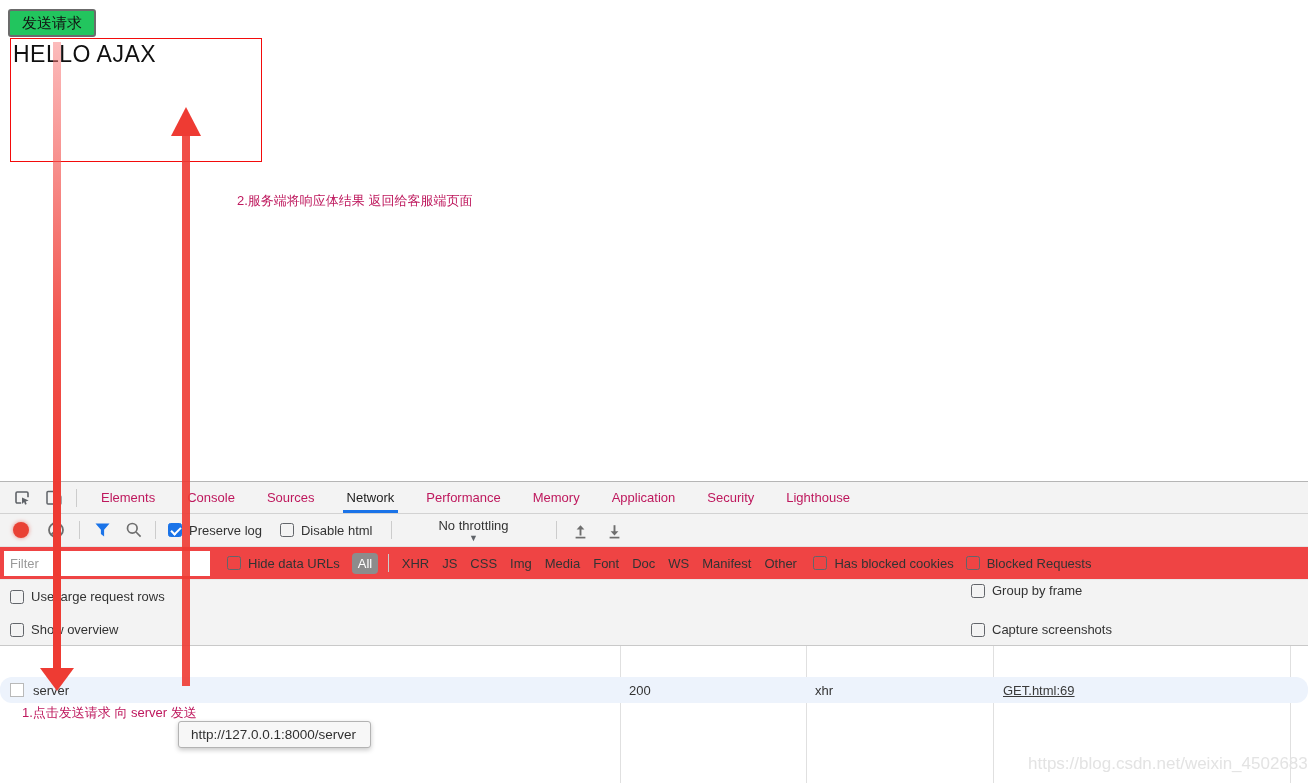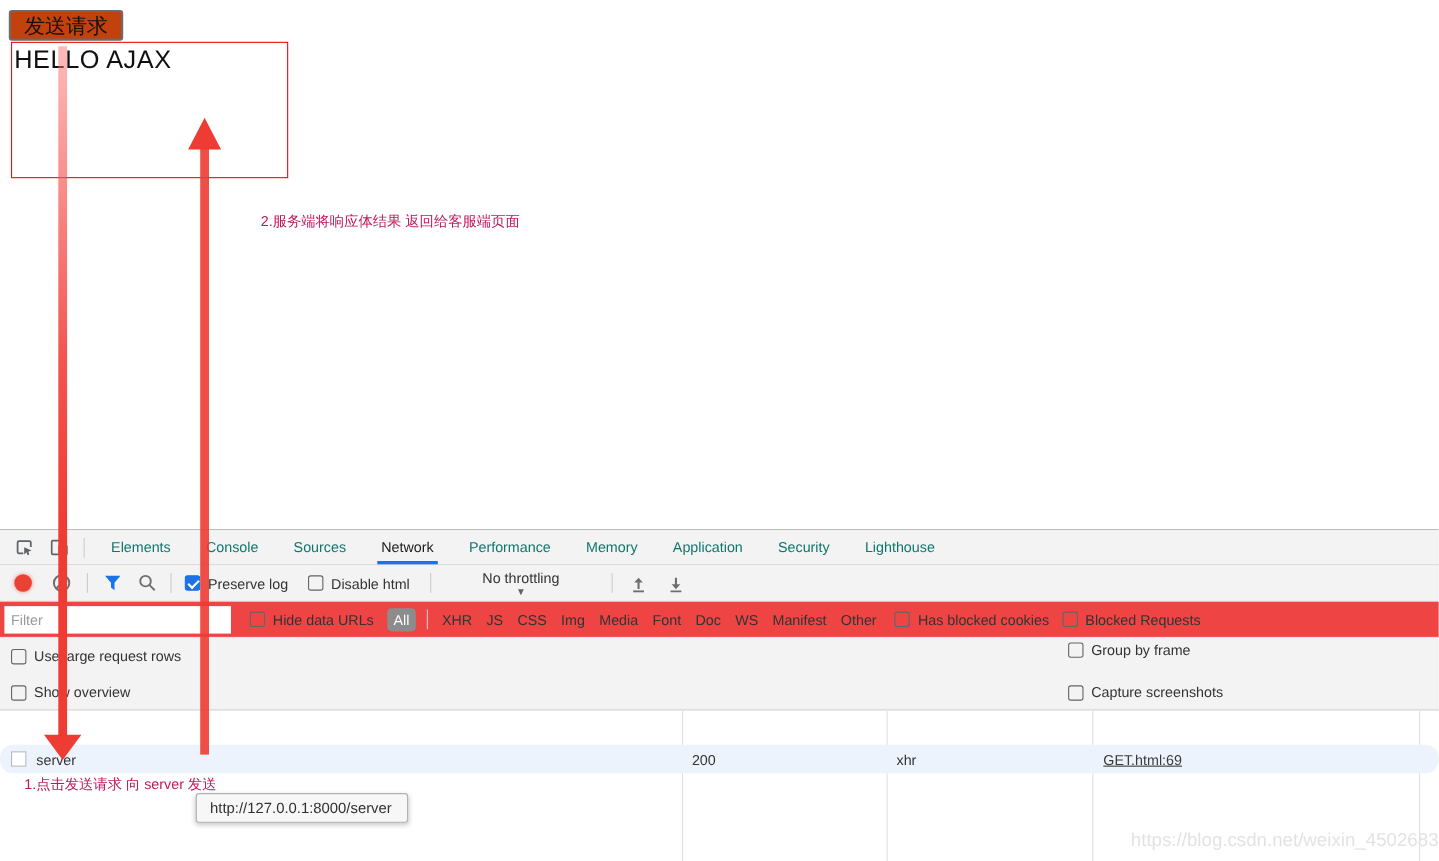--- a/index.html
+++ b/index.html
@@ -1,21 +1,21 @@
 <!DOCTYPE html>
 <html><head>
 <meta charset="utf-8">
 <style>
   * { box-sizing: border-box; margin: 0; padding: 0; }
   html,body { width:1308px; height:783px; overflow:hidden; }
   body { position:relative; background:#fff; font-family:"Liberation Sans", sans-serif; color:#333; }
 
   
   .send-btn { position:absolute; left:8px; top:9px; height:28px; padding:0 12px;
-    background:#c2410c; border:2px solid #6b6b6b; border-radius:3px; font-size:19px; color:#111; }
+    background:#22c55e; border:2px solid #6b6b6b; border-radius:3px; font-size:15px; color:#111; }
   .ajax-box { position:absolute; left:10px; top:38px; width:252px; height:124px;
     border:1.5px solid #f30b0b; background:#fff; }
   .ajax-box .txt { font-size:23px; color:#101010; padding:2px 0 0 2px; letter-spacing:0.5px; }
 
   .note { position:absolute; font-size:13px; color:#be185d; white-space:nowrap; z-index:30; }
   .note2 { left:237px; top:192px; }
   .note1 { left:22px; top:704px; }
 
   
   .arrow { position:absolute; z-index:20; }
@@ -36,21 +36,21 @@
     white-space:nowrap; z-index:40; }
 
   
   .devtools { position:absolute; left:0; top:481px; width:1308px; height:302px;
     border-top:1px solid #b5b5b5; background:#fff; font-size:13px; }
 
   .tabbar { height:32px; background:#f3f3f3; border-bottom:1px solid #d2d2d2; display:flex; align-items:stretch; }
   .tb-icons { display:flex; align-items:center; padding-left:6px; }
   .icon-btn { width:32px; height:32px; display:flex; align-items:center; justify-content:center; }
   .vsep { width:1px; height:18px; background:#ccc; align-self:center; }
-  .tab { display:flex; align-items:center; padding:0 16px; color:#0f766e; position:relative; cursor:default; }
+  .tab { display:flex; align-items:center; padding:0 16px; color:#be185d; position:relative; cursor:default; }
   .tab.active { color:#1c1c1c; }
   .tab.active::after { content:''; position:absolute; left:12px; right:12px; bottom:0; height:3px; background:#1a73e8; }
 
   .toolbar { height:33px; background:#f3f3f3; border-bottom:1px solid #e4e4e4; display:flex; align-items:center; }
   .record-dot { width:16px; height:16px; border-radius:50%; background:#e94134; margin:0 18px 0 13px;
     box-shadow:0 0 4px rgba(233,65,52,.6); }
   .toolbar .gap { width:14px; }
   .cb { width:14px; height:14px; border:1.5px solid #62656a; border-radius:2.5px; background:transparent; flex:0 0 auto; }
   .cb.on { background:#1a73e8; border-color:#1a73e8; }
   .cb.on::after { content:''; display:block; width:8px; height:4px; border-left:2px solid #fff; border-bottom:2px solid #fff;

